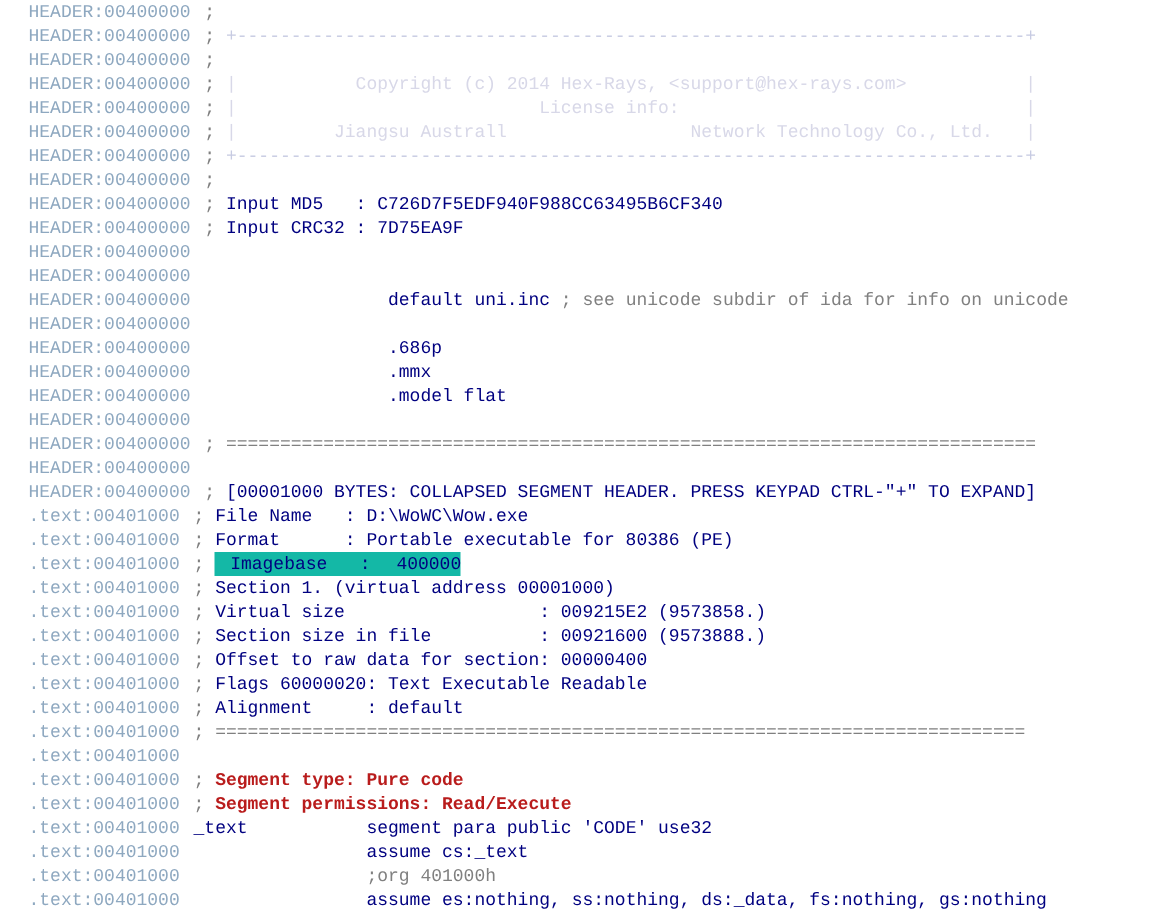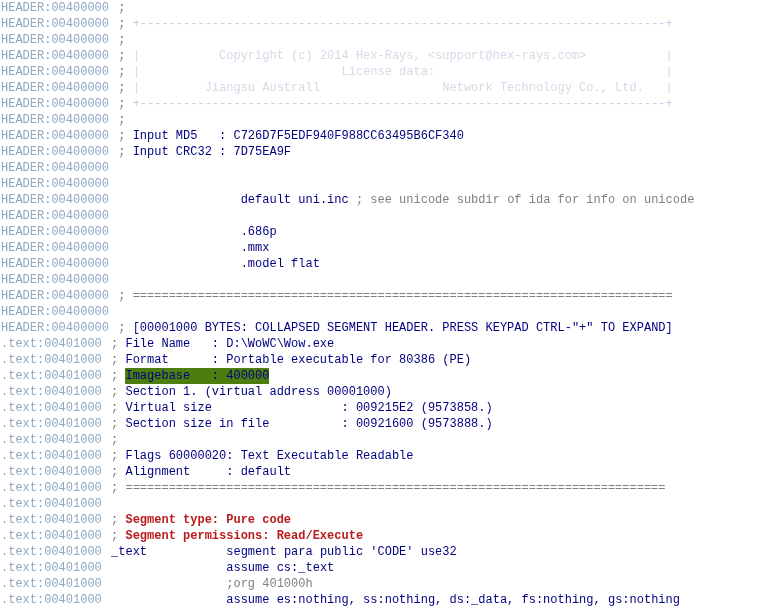--- a/index.html
+++ b/index.html
@@ -10,39 +10,41 @@
     font-size: 12px;
     line-height: 16px;
     width: 776px;
     overflow: hidden;
     white-space: nowrap;
   }
   .line {
     display: flex;
     align-items: center;
     height: 16px;
+    margin-left: 18px;
   }
   .addr {
     color: #8ea8c0;
     padding-left: 1px;
     padding-right: 2px;
   }
   .sep, .grey {
     color: #808080;
   }
   .nav {
     color: #000080;
     font-weight: normal;
   }
   .dkgrey {
     color: #b91c1c;
     font-weight: bold;
   }
   .hl {
-    background: #4d7c0f;
+    background: #14b8a6;
+    padding-left: 10px;
   }
   .mono {
     white-space: pre;
   }
   .faint {
     color: #d8d8e8;
   }
   .faint2 {
     color: #c7cbe2;
   }
@@ -64,21 +66,21 @@
   <span class="sep mono"> ; </span>
 </div>
 <div class="line">
   <span class="addr mono">HEADER:00400000</span>
   <span class="sep mono"> ; </span>
   <span class="faint mono">|           Copyright (c) 2014 Hex-Rays, &lt;support@hex-rays.com&gt;           |</span>
 </div>
 <div class="line">
   <span class="addr mono">HEADER:00400000</span>
   <span class="sep mono"> ; </span>
-  <span class="faint mono">|                            License data:                                |</span>
+  <span class="faint mono">|                            License info:                                |</span>
 </div>
 <div class="line">
   <span class="addr mono">HEADER:00400000</span>
   <span class="sep mono"> ; </span>
   <span class="faint mono">|         Jiangsu Australl                 Network Technology Co., Ltd.   |</span>
 </div>
 <div class="line">
   <span class="addr mono">HEADER:00400000</span>
   <span class="sep mono"> ; </span>
   <span class="faint2 mono">+-------------------------------------------------------------------------+</span>
@@ -173,20 +175,21 @@
   <span class="nav mono">Virtual size                  : 009215E2 (9573858.)</span>
 </div>
 <div class="line">
   <span class="addr mono">.text:00401000</span>
   <span class="sep mono"> ; </span>
   <span class="nav mono">Section size in file          : 00921600 (9573888.)</span>
 </div>
 <div class="line">
   <span class="addr mono">.text:00401000</span>
   <span class="sep mono"> ; </span>
+  <span class="nav mono">Offset to raw data for section: 00000400</span>
 </div>
 <div class="line">
   <span class="addr mono">.text:00401000</span>
   <span class="sep mono"> ; </span>
   <span class="nav mono">Flags 60000020: Text Executable Readable</span>
 </div>
 <div class="line">
   <span class="addr mono">.text:00401000</span>
   <span class="sep mono"> ; </span>
   <span class="nav mono">Alignment     : default</span>

